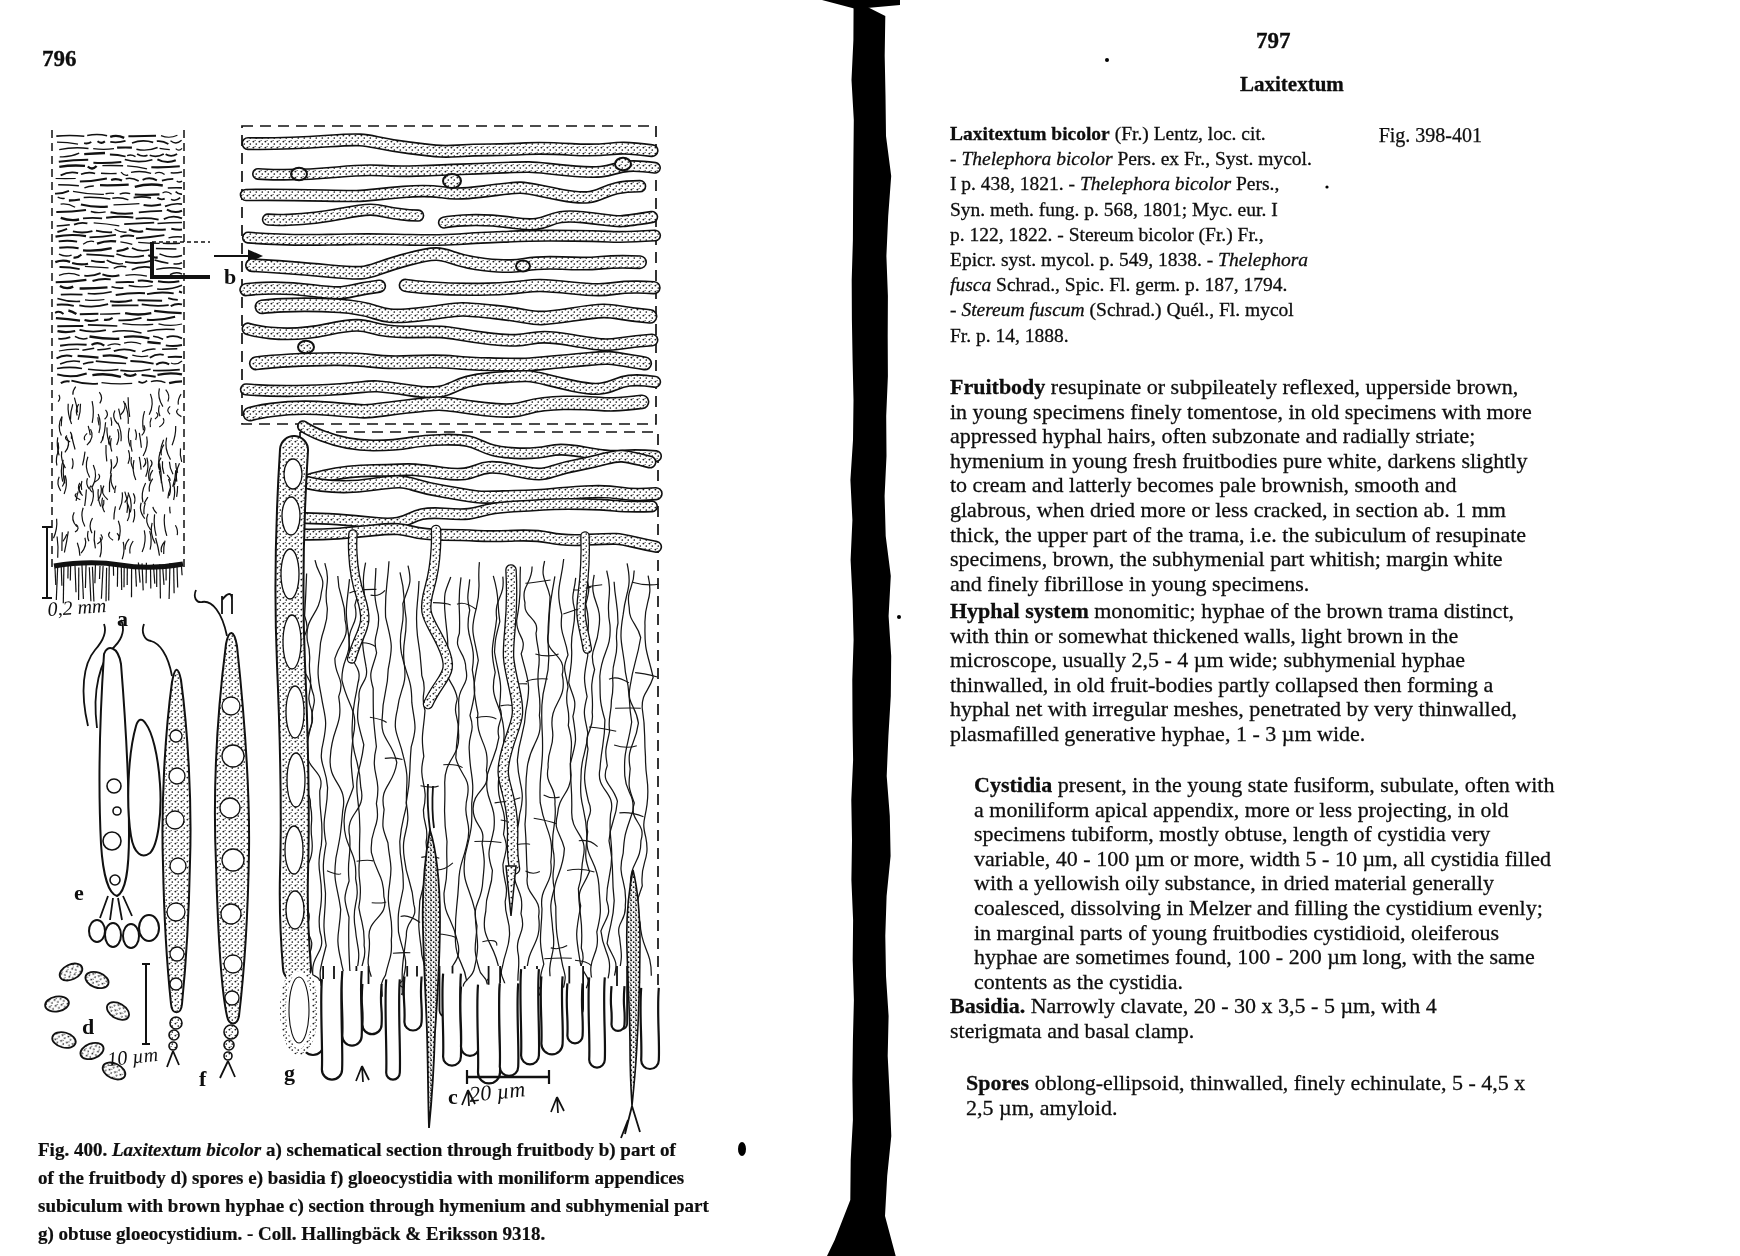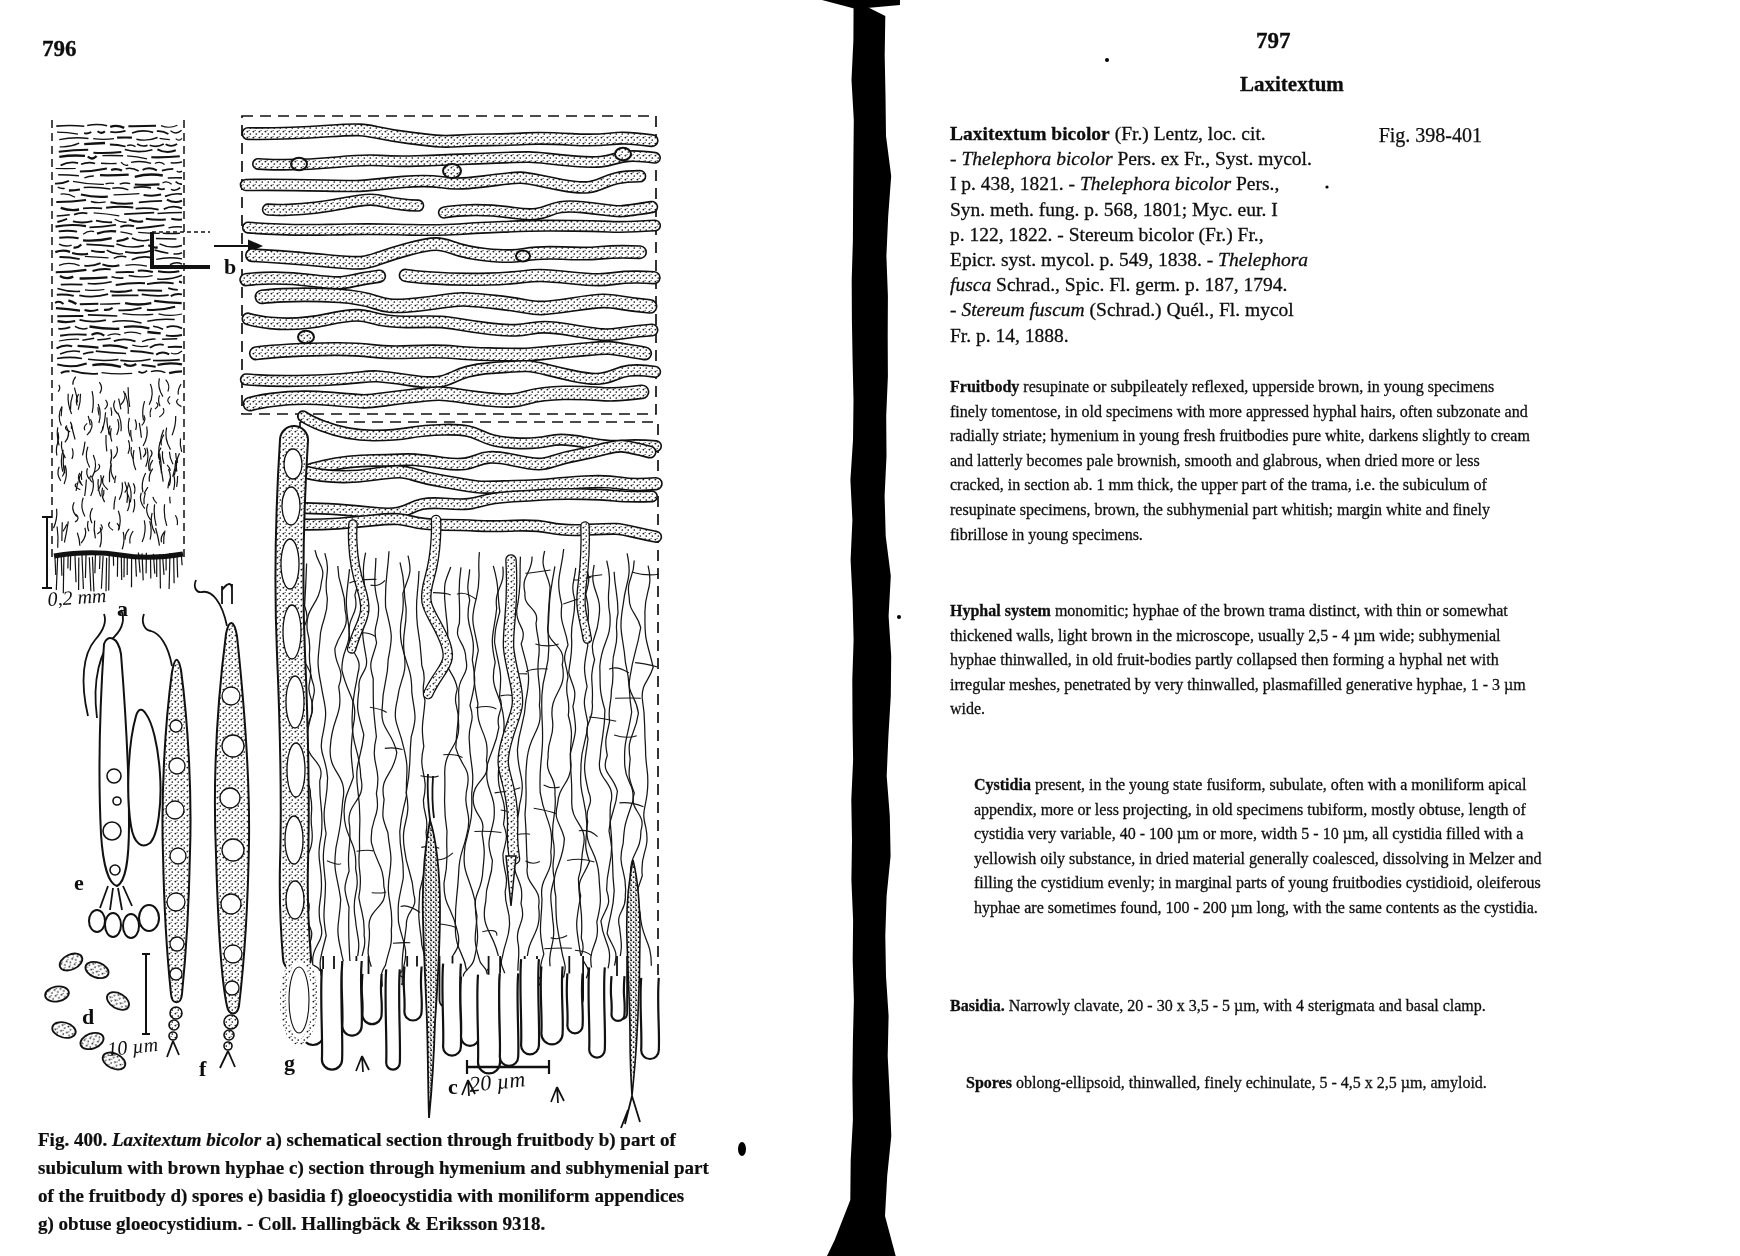--- a/index.html
+++ b/index.html
@@ -6,34 +6,34 @@
   body{
     width:1740px;height:1256px;position:relative;overflow:hidden;
     background:#ffffff;color:#0e0e0e;
     font-family:"Liberation Serif","DejaVu Serif",serif;
   }
   .abs{position:absolute;}
   .pgnum{font-weight:bold;font-size:23px;-webkit-text-stroke:.3px #0e0e0e;}
   .runhead{font-weight:bold;font-size:21px;-webkit-text-stroke:.3px #0e0e0e;}
   .figref{font-size:20px;-webkit-text-stroke:.25px #0e0e0e;}
   .syn{font-size:19.5px;line-height:25.2px;white-space:nowrap;-webkit-text-stroke:.28px #0e0e0e;}
-  .para{font-size:16px;line-height:24.6px;width:582px;text-align:left;-webkit-text-stroke:.28px #0e0e0e;}
+  .para{font-size:22px;line-height:24.6px;width:582px;text-align:left;-webkit-text-stroke:.28px #0e0e0e;}
   .para .lead{font-weight:bold;}
   .caption{font-size:19px;line-height:28px;font-weight:600;white-space:nowrap;-webkit-text-stroke:.2px #0e0e0e;}
   .caption .cl{display:block;}
   svg text{font-family:"Liberation Serif","DejaVu Serif",serif;fill:#0e0e0e;}
   svg .figletter{font-weight:bold;font-size:22px;}
   svg .hand{font-style:italic;font-size:20px;}
   .ln{fill:none;stroke:#111;stroke-width:1.8;}
   .ol{stroke:#111;stroke-width:2;}
 </style>
 </head>
 <body>
 
-<div class="abs" style="left:0;top:4px;width:850px;height:956px;">
+<div class="abs" style="left:0;top:14px;width:850px;height:956px;">
   <div class="abs pgnum" style="left:42px;top:32px;">796</div>
 
   <svg id="fig" class="abs" style="left:30px;top:96px;" width="714" height="1064" viewBox="30 96 714 1064" xmlns="http://www.w3.org/2000/svg">
     <defs>
       <pattern id="stip" width="6" height="6" patternUnits="userSpaceOnUse">
         <rect width="6" height="6" fill="#ffffff"></rect>
         <circle cx="1.4" cy="1.6" r="0.95" fill="#1b1b1b"></circle>
         <circle cx="4.3" cy="4.0" r="0.85" fill="#1b1b1b"></circle>
         <circle cx="3.1" cy="0.4" r="0.5" fill="#1b1b1b"></circle>
       </pattern>
@@ -752,22 +752,22 @@
     <text x="199" y="1072" class="figletter">f</text>
     <text x="284" y="1066" class="figletter">g</text>
 
     <text x="48" y="602" class="hand" transform="rotate(-4 48 602)">0,2 mm</text>
     <text x="108" y="1052" class="hand" transform="rotate(-6 108 1052)">10 µm</text>
     <text x="470" y="1088" class="hand" transform="rotate(-6 470 1088)" style="font-size:22px">20 µm</text>
   </svg>
 
   <div class="abs caption" style="left:38px;top:1122px;">
     <span class="cl"><span>Fig. 400. </span><span style="font-style: italic;">Laxitextum bicolor</span><span>  a) schematical section through fruitbody  b) part of</span></span>
+    <span class="cl"><span>of the fruitbody  d) spores  e) basidia  f) gloeocystidia with moniliform appendices</span></span>
     <span class="cl"><span>subiculum with brown hyphae  c) section through hymenium and subhymenial part</span></span>
-    <span class="cl"><span>of the fruitbody  d) spores  e) basidia  f) gloeocystidia with moniliform appendices</span></span>
     <span class="cl"><span>g) obtuse gloeocystidium. - Coll. Hallingbäck &amp; Eriksson 9318.</span></span>
   </div>
 </div>
 
 <div class="abs" style="left:850px;top:0;width:890px;height:1256px;">
   <div class="abs pgnum" style="left:406px;top:28px;width:260px;text-align:left;">797</div>
   <div class="abs runhead" style="left:390px;top:72px;width:252px;text-align:left;">Laxitextum</div>
   <div class="abs figref" style="left:390px;top:124px;width:242px;text-align:right;">Fig. 398-401</div>
 
   <div class="abs" style="left:100px;top:121px;">

